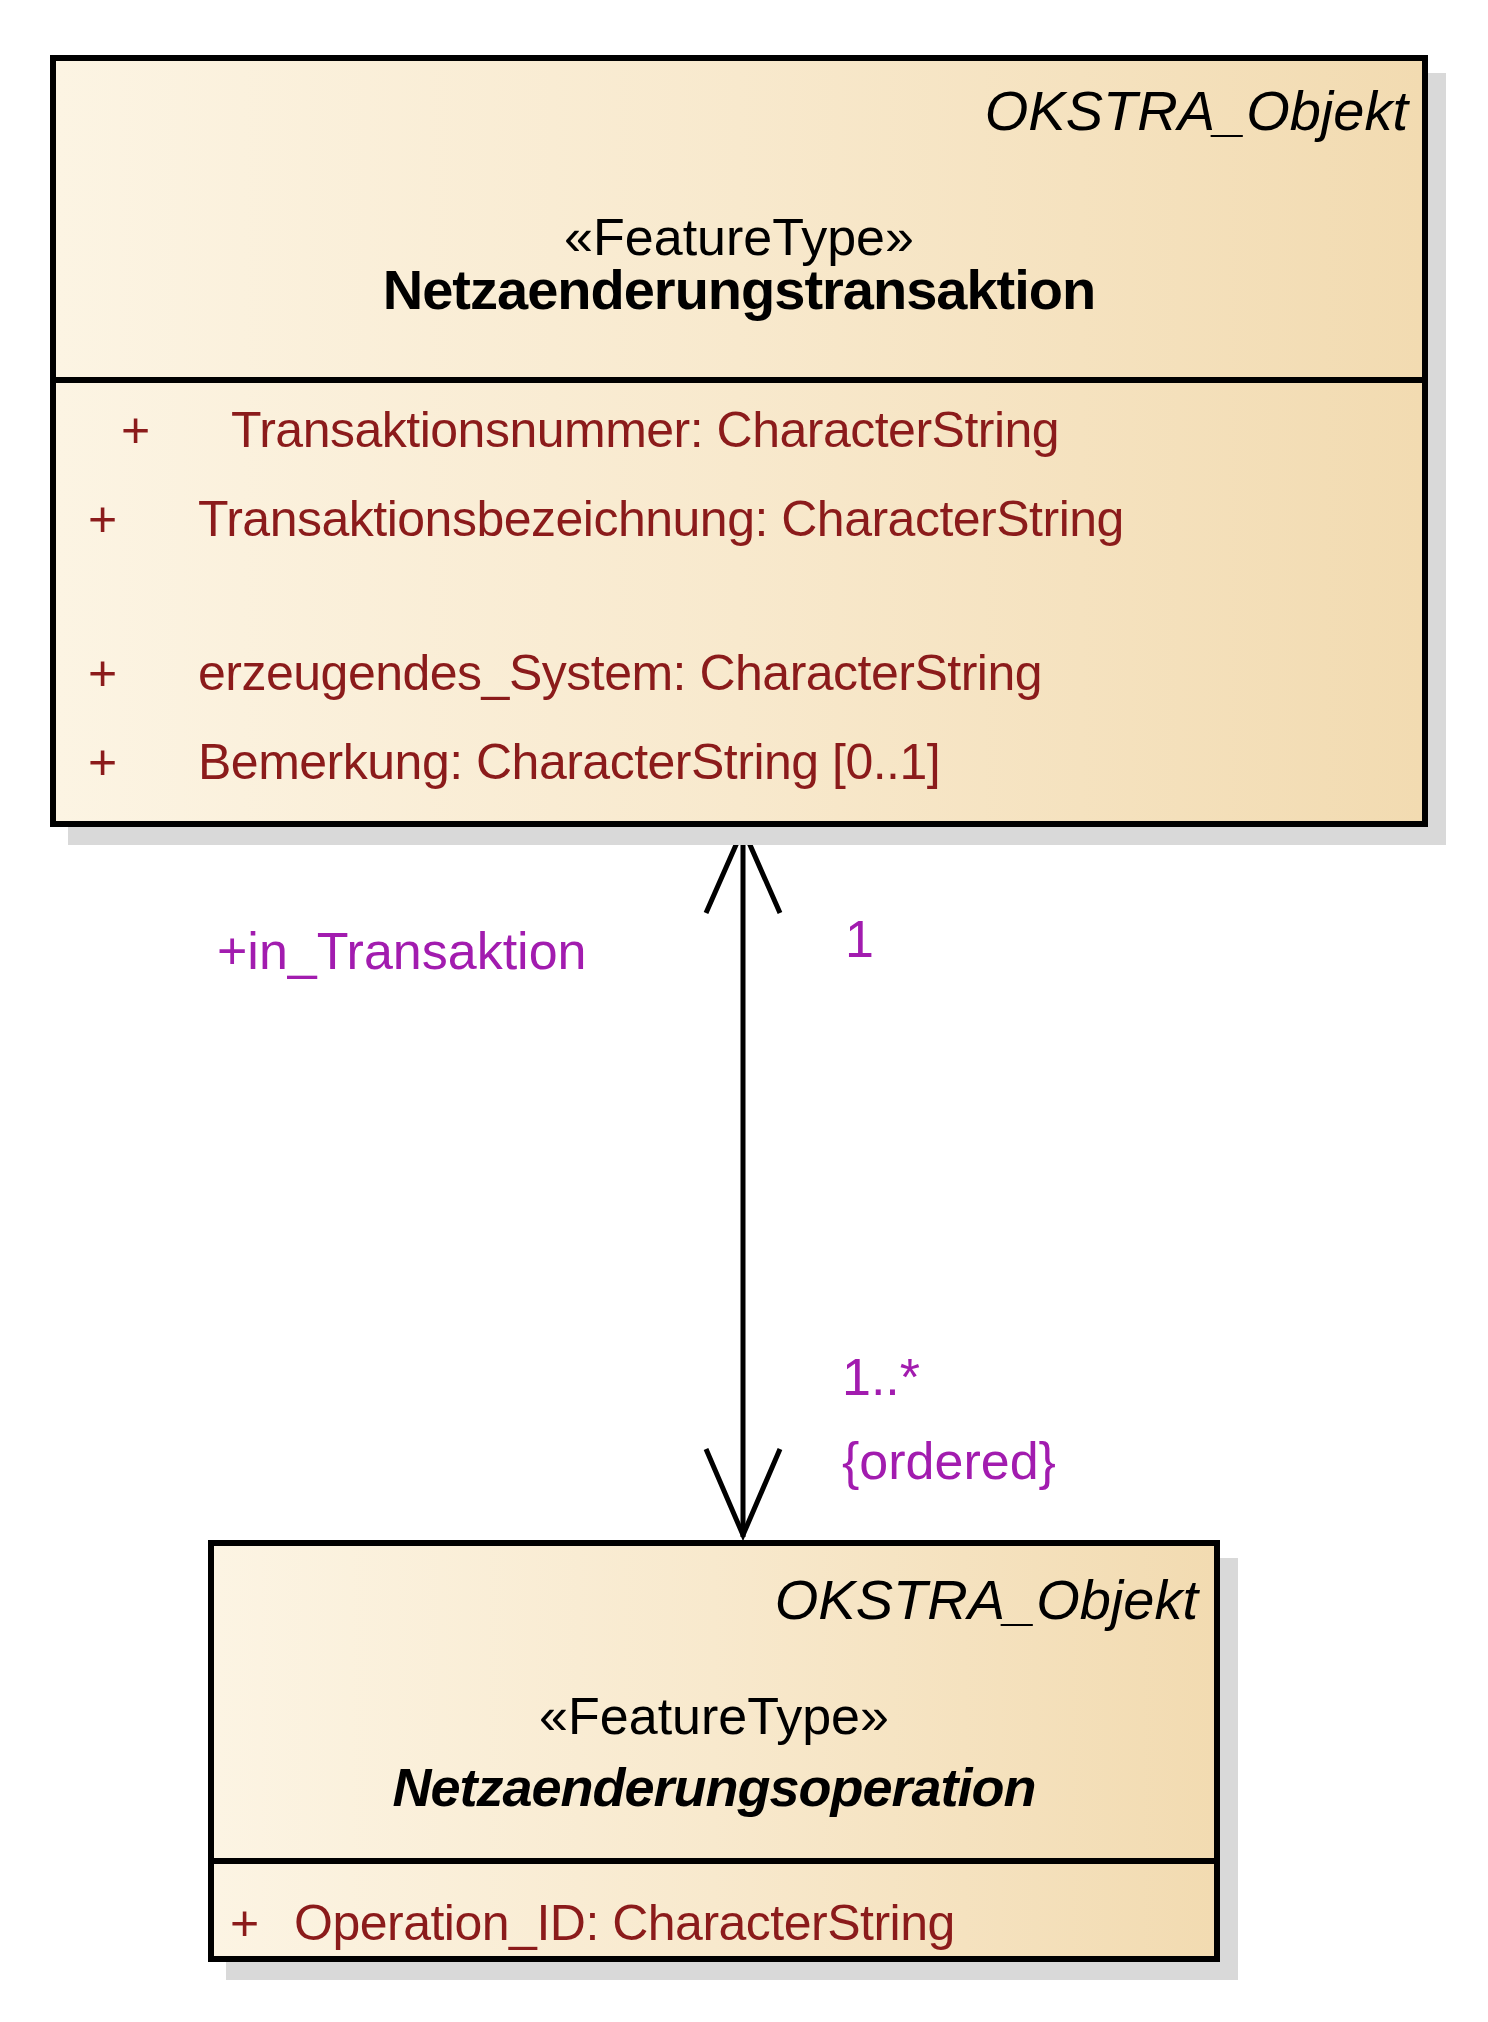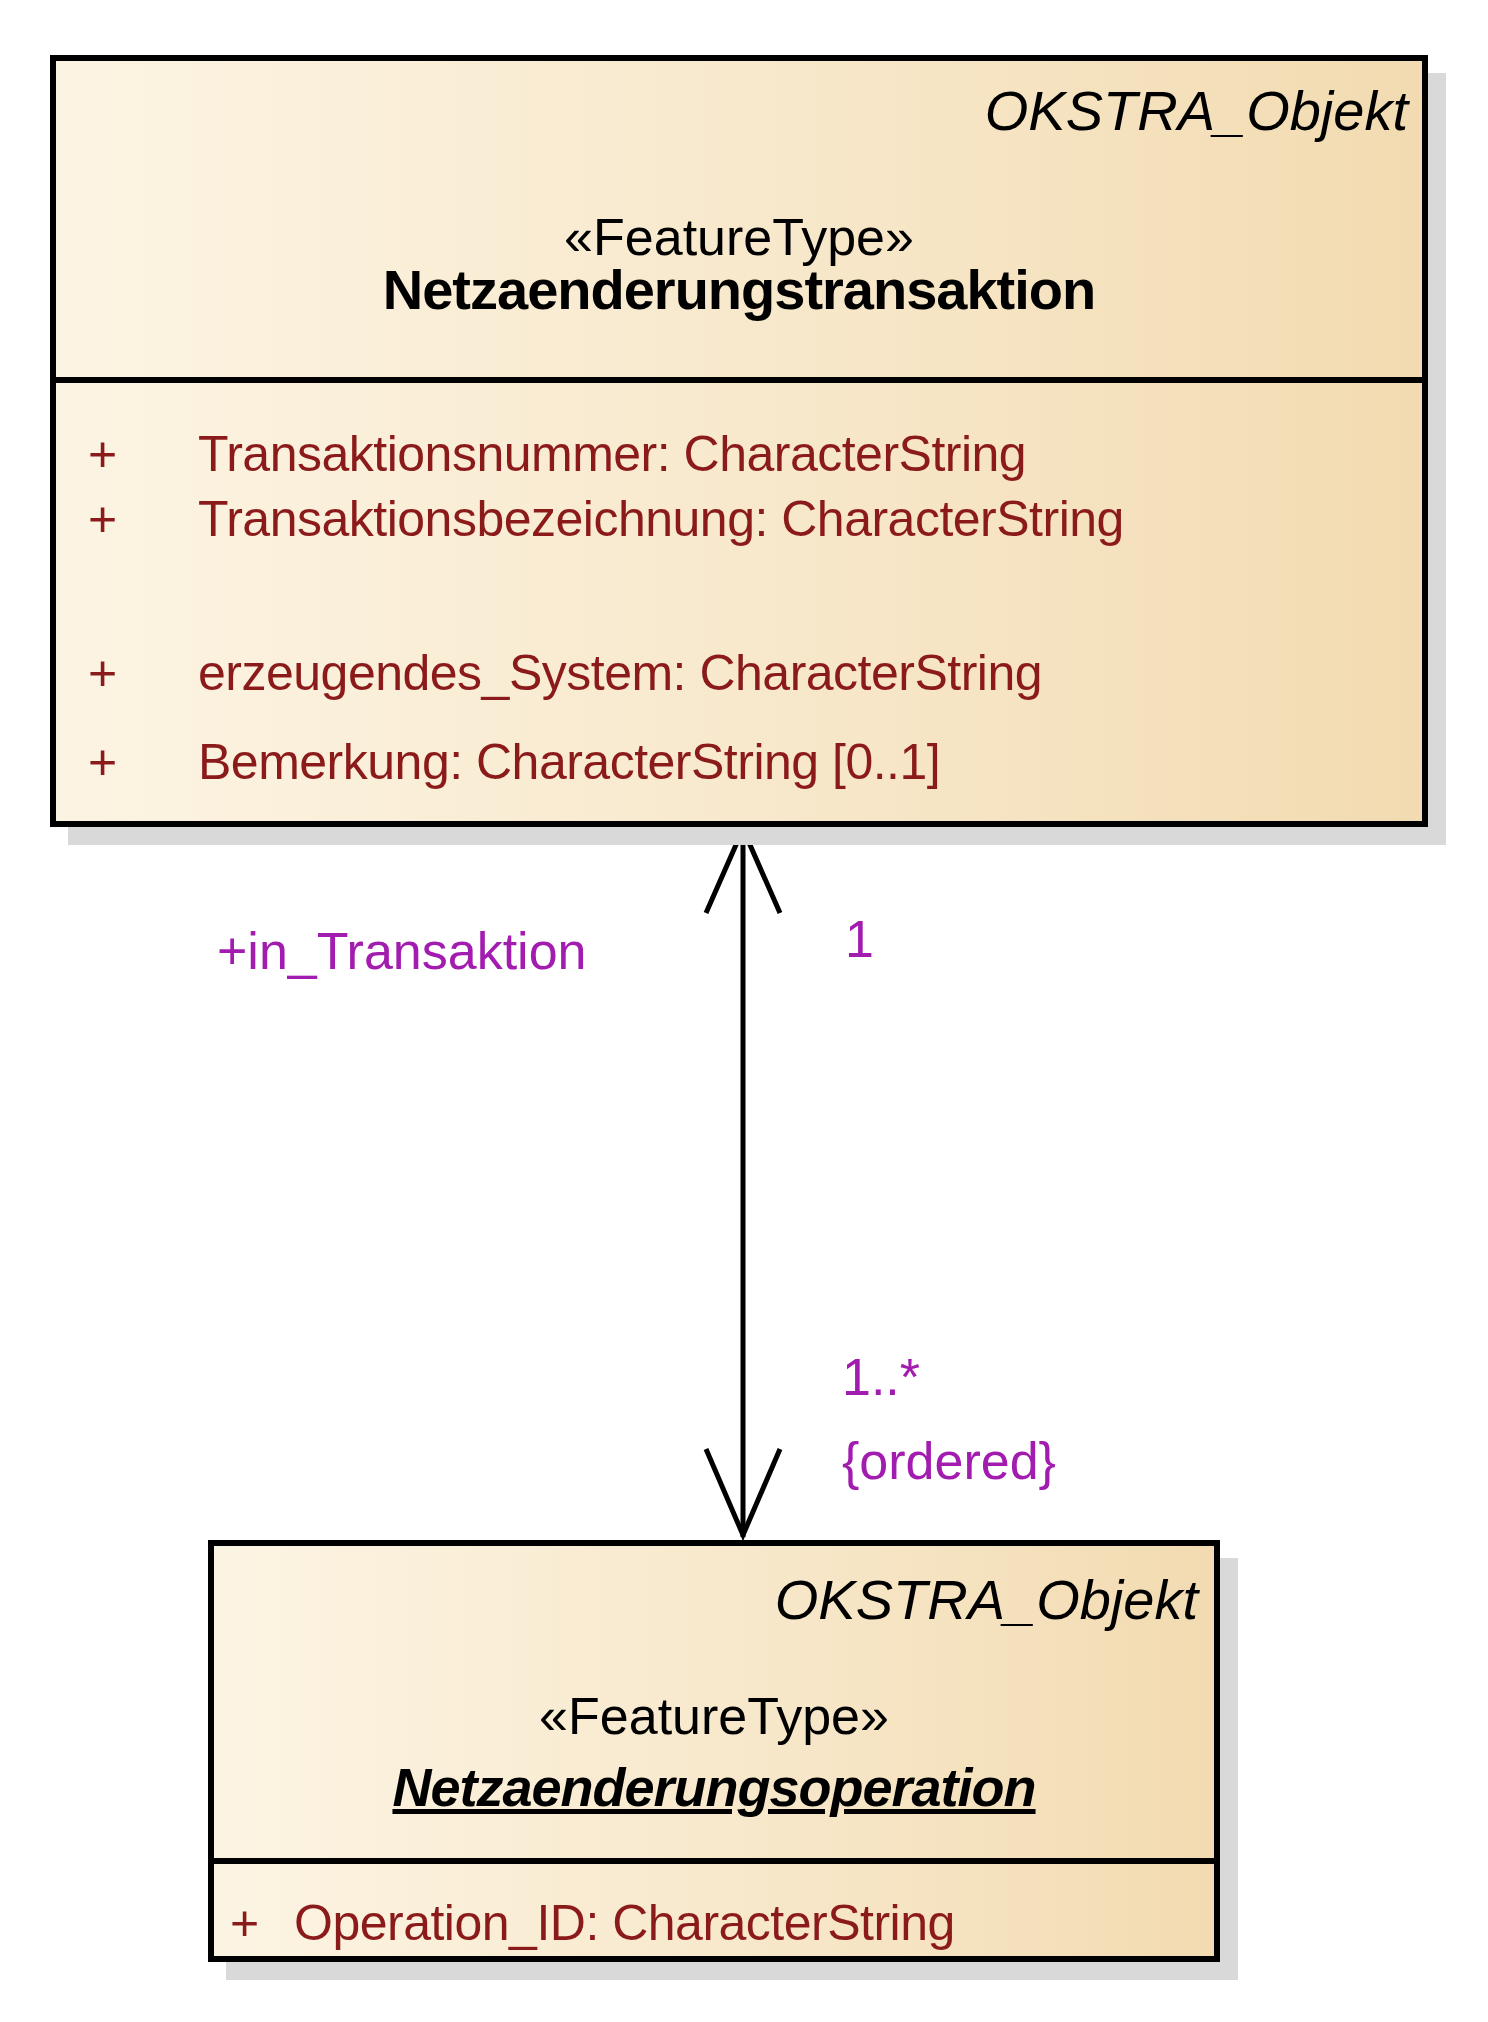--- a/index.html
+++ b/index.html
@@ -20,35 +20,35 @@
   }
   .stereotype {
     position:absolute; left:0; width:100%; text-align:center;
     font-size:52px; line-height:56px; white-space:nowrap;
   }
   .class-name {
     position:absolute; left:0; width:100%; text-align:center;
     font-weight:bold; font-size:56px; line-height:62px; white-space:nowrap;
     letter-spacing:-1px;
   }
-  .class-name.abstract { font-style:italic;text-decoration:underline; }
+  .class-name.abstract { font-style:italic; }
   .divider { position:absolute; left:0; width:100%; height:6px; background:#000000; }
   .attr-row {
     position:absolute; font-size:50px; line-height:58px; color:#8b1b1b;
     white-space:nowrap; letter-spacing:-0.5px;
   }
   .attr-vis { display:inline-block; }
   #class-transaktion { left:50px; top:55px; width:1378px; height:772px; }
   #class-transaktion .frame-label { top:20px; right:14px; }
   #class-transaktion .stereotype  { top:148px; }
   #class-transaktion .class-name  { top:198px; }
   #class-transaktion .divider     { top:316px; }
   #class-transaktion .attr-row    { left:32px; }
   #class-transaktion .attr-vis    { width:110px; }
-  #t-attr-0 { top:364px; } #t-attr-1 { top:429px; } #t-attr-2 { top:506px; }
+  #t-attr-0 { top:340px;margin-left:33px; } #t-attr-1 { top:429px; } #t-attr-2 { top:506px; }
   #t-attr-3 { top:583px; } #t-attr-4 { top:672px; }
   #class-operation { left:208px; top:1540px; width:1012px; height:422px; }
   #class-operation .frame-label { top:24px; right:16px; }
   #class-operation .stereotype  { top:142px; }
   #class-operation .class-name  { top:210px; font-size:54px; }
   #class-operation .divider     { top:312px; }
   #class-operation .attr-row    { left:16px; top:348px; }
   #class-operation .attr-vis    { width:64px; }
   .assoc-svg { position:absolute; left:0; top:0; width:1488px; height:2022px; }
   .assoc-label {

